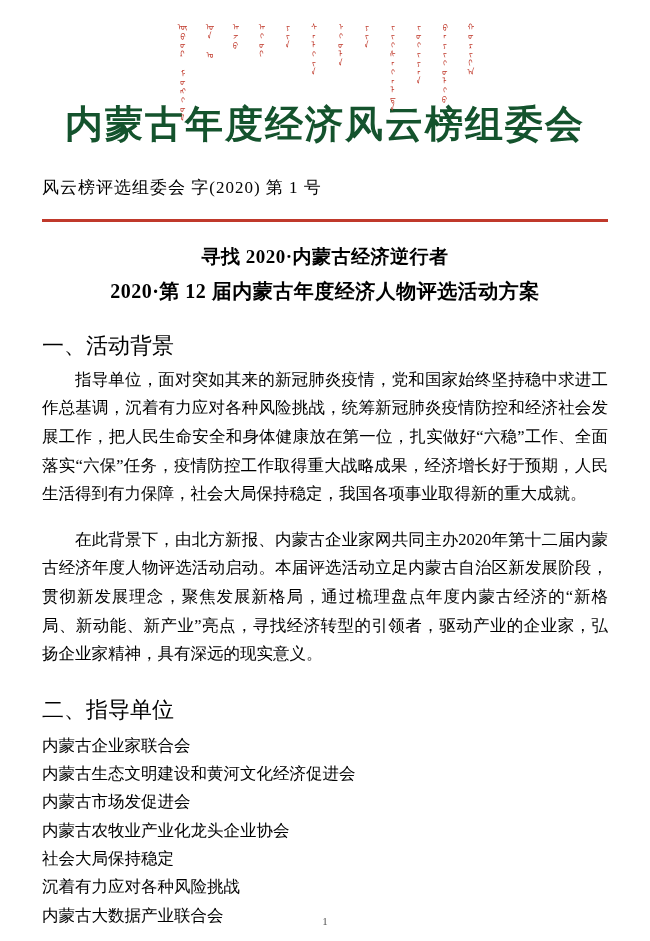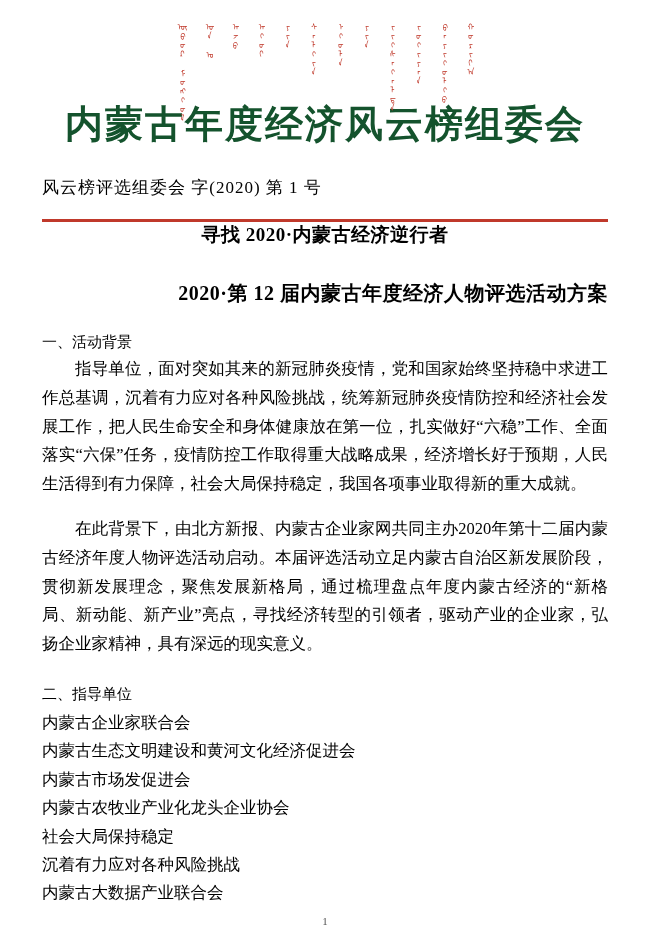--- a/index.html
+++ b/index.html
@@ -67,33 +67,34 @@
     height: 3px;
     background: #c0392b;
     margin: 20px 0 0 0;
   }
 
   
   .title-main {
     text-align: center;
     font-weight: bold;
     font-size: 19px;
+    margin-top: 22px;
     letter-spacing: 0.5px;
   }
   .title-sub {
-    text-align: right;
+    text-align: center;
     font-weight: bold;
     font-size: 20px;
-    margin-top: 32px;
+    margin-top: 8px;
     letter-spacing: 0.5px;
   }
 
   
   .section-heading {
-    font-size: 15px;
+    font-size: 22px;
     margin-top: 22px;
     line-height: 1.75;
   }
   .para {
     font-size: 16.5px;
     line-height: 1.74;
     text-align: justify;
     text-justify: inter-ideograph;
     text-indent: 2em;
     margin-top: 0;

